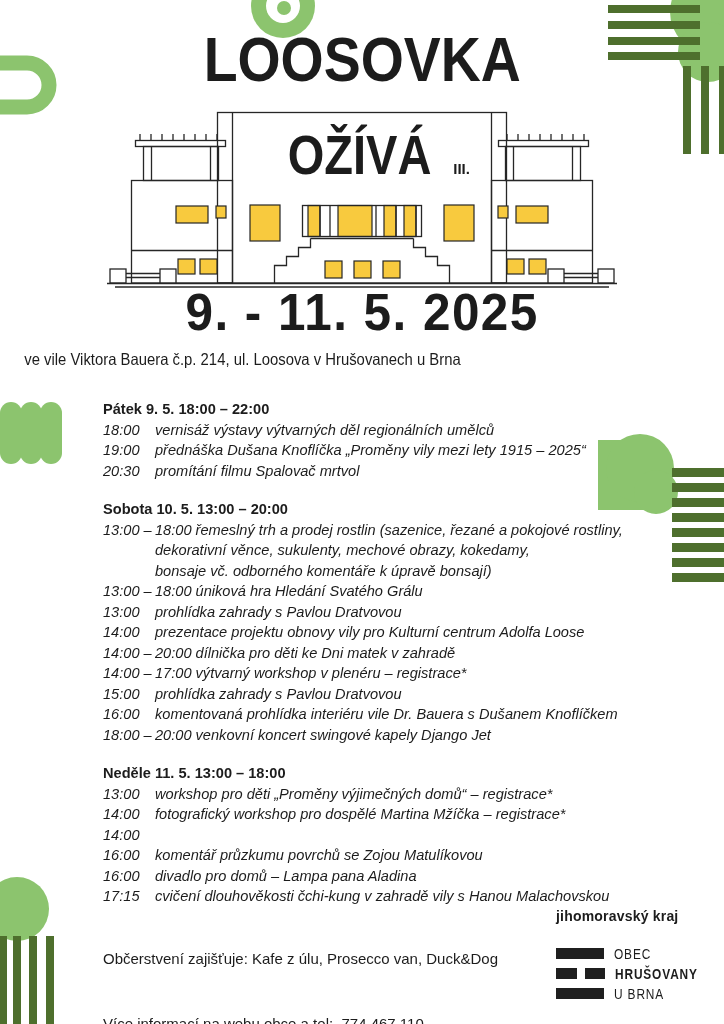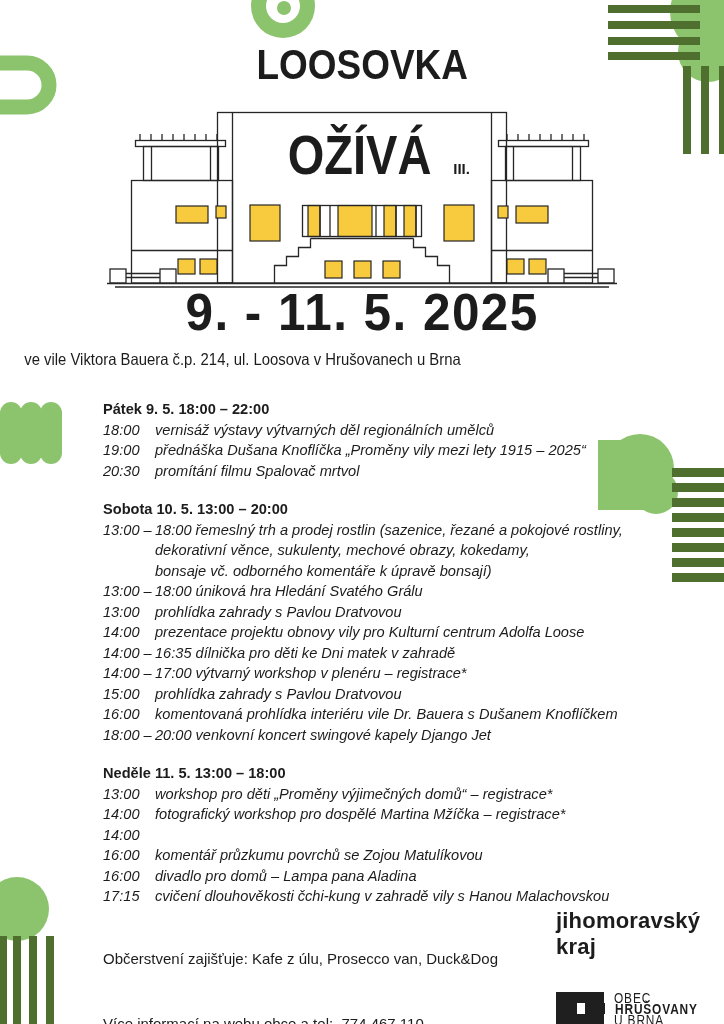--- a/index.html
+++ b/index.html
@@ -9,22 +9,22 @@
     font-family:"Liberation Sans","DejaVu Sans",sans-serif;
     color:var(--ink,#1c1c1c);
   }
   .abs{position:absolute;}
   
   .fill-lg{fill:var(--lg,#8cc46e);}
   .fill-dg{fill:var(--dg,#4e6f2d);}
   .stroke-lg{stroke:var(--lg,#8cc46e);}
   
   .title{
-    left:0;right:0;top:44px;text-align:center;
-    font-size:42px;font-weight:bold;line-height:1;z-index:3;
+    left:0;right:0;top:28px;text-align:center;
+    font-size:63px;font-weight:bold;line-height:1;z-index:3;
   }
   .title .squeeze{display:inline-block;transform:scaleX(.88);transform-origin:center;}
   .subtitle{
     left:0;right:0;top:127px;text-align:center;line-height:1;z-index:3;white-space:nowrap;padding-left:20px;
   }
   .subtitle .big{font-size:56px;font-weight:bold;display:inline-block;transform:scaleX(.84);transform-origin:center;}
   .subtitle .small{font-size:15px;font-weight:bold;margin-left:8px;}
   .dateline{
     left:0;right:0;top:287px;text-align:center;
     font-size:51px;font-weight:bold;line-height:1;letter-spacing:1.5px;z-index:3;
@@ -42,22 +42,22 @@
   .psec{margin-bottom:18px;}
   .phead{font-weight:bold;}
   .prow{display:flex;font-style:italic;}
   .prow .t{flex:0 0 52px;}
   .prow .x{white-space:pre-line;}
   
   .footer-left{
     left:103px;top:905px;font-size:15px;line-height:21.5px;white-space:pre;z-index:3;
   }
   .footer-right{left:556px;top:908px;width:160px;z-index:3;}
-  .jmk{font-weight:bold;font-size:22px;letter-spacing:.2px;}
-  .obec-rows{margin-top:32px;display:flex;flex-direction:column;}
+  .jmk{font-weight:bold;font-size:14px;letter-spacing:.2px;}
+  .obec-rows{margin-top:24px;display:flex;flex-direction:column;gap:9px;}
   .orow{display:flex;align-items:center;height:11px;}
   .bar{height:11px;background:#1f1f1f;}
   .bar.b48{width:48px;}
   .bar.b21{width:21px;margin-right:8px;}
   .bar.b20{width:20px;}
   .orow .lbl{margin-left:10px;font-size:14px;letter-spacing:1px;display:inline-block;transform:scaleX(.85);transform-origin:left center;white-space:nowrap;}
   .orow .lbl.bold{font-weight:bold;}
   
   .villa{left:97px;top:103px;z-index:1;}
   .villa .ln{stroke:#262626;stroke-width:1.3;fill:none;}
@@ -221,21 +221,21 @@
     <div class="prow">
       <span class="t">13:00</span>
       <span class="x">prohlídka zahrady s Pavlou Dratvovou</span>
     </div>
     <div class="prow">
       <span class="t">14:00</span>
       <span class="x">prezentace projektu obnovy vily pro Kulturní centrum Adolfa Loose</span>
     </div>
     <div class="prow">
       <span class="t">14:00 –</span>
-      <span class="x">16:35 dílnička pro děti ke Dni matek v zahradě</span>
+      <span class="x">20:00 dílnička pro děti ke Dni matek v zahradě</span>
     </div>
     <div class="prow">
       <span class="t">14:00 –</span>
       <span class="x">17:00 výtvarný workshop v plenéru – registrace*</span>
     </div>
     <div class="prow">
       <span class="t">15:00</span>
       <span class="x">prohlídka zahrady s Pavlou Dratvovou</span>
     </div>
     <div class="prow">

